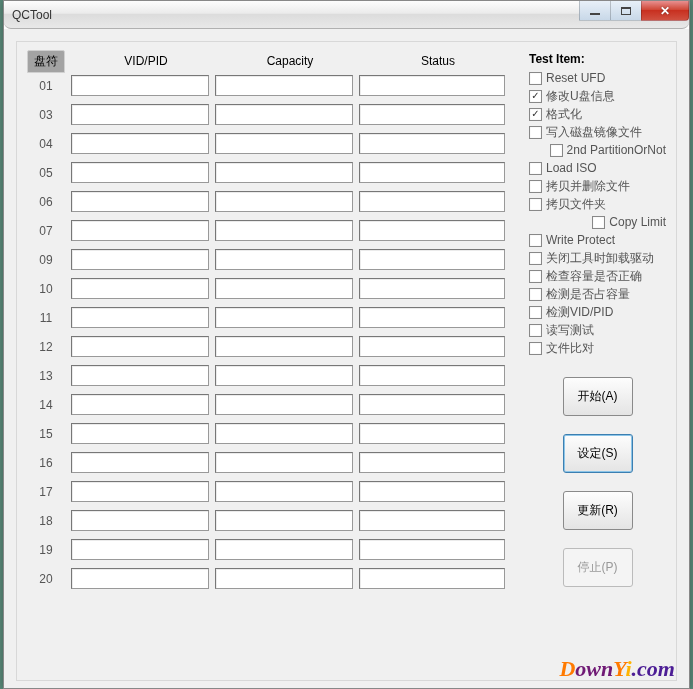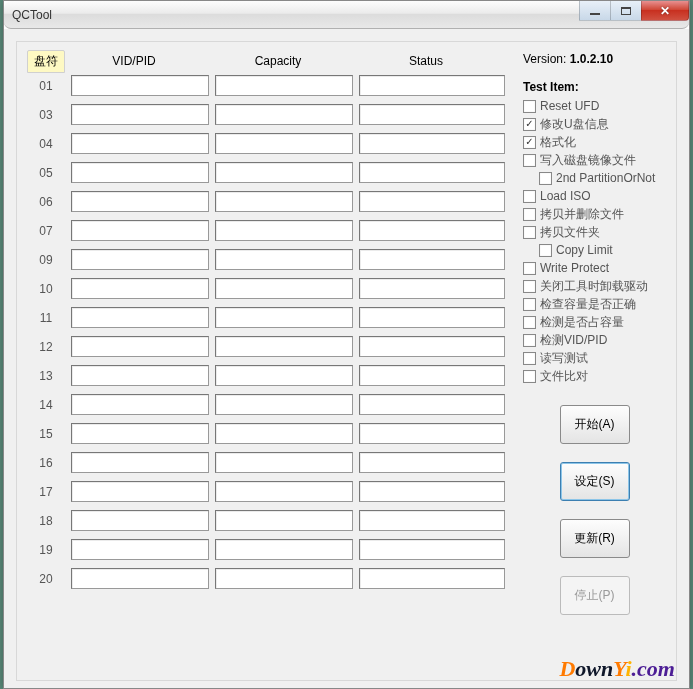--- a/index.html
+++ b/index.html
@@ -12,45 +12,45 @@
 .win-min { background: linear-gradient(to bottom, #e8f0f8, #c8d8e8); }
 .win-max { background: linear-gradient(to bottom, #e8f0f8, #c8d8e8); }
 .win-close { width: 48px; background: linear-gradient(to bottom, #e89090, #d04838 45%, #c83020 50%, #d05040); border-bottom-right-radius: 4px; }
 .win-min-glyph { width: 10px; height: 2px; background: #444; margin-top: 6px; }
 .win-max-glyph { width: 10px; height: 8px; border: 1px solid #444; border-top-width: 2px; }
 .win-close-glyph { color: #fff; font-weight: bold; font-size: 12px; text-shadow: 0 0 2px rgba(0,0,0,0.5); }
 .client { padding: 12px; background: #f0f0f0; height: calc(100% - 28px); position: relative; }
 .content-frame { border: 1px solid #d8d8d8; background: #f0f0f0; padding: 8px 10px 10px 10px; height: 640px; display: flex; position: relative; }
 .table-area { flex: 0 0 auto; }
 .hdr-row { display: flex; align-items: center; height: 22px; margin-bottom: 3px; }
-.hdr-drive { width: 38px; text-align: center; background: #fef9c3; border: 1px solid #d0d0d0; border-radius: 2px 2px 0 0; padding: 2px 0; margin-right: 0; font-size: 12px; }
+.hdr-drive { width: 38px; text-align: center; background: #a3a3a3; border: 1px solid #d0d0d0; border-radius: 2px 2px 0 0; padding: 2px 0; margin-right: 12px; font-size: 12px; }
 .hdr-cell { text-align: center; font-size: 12px; }
 .hdr-vidpid { width: 138px; margin-right: 6px; }
 .hdr-cap { width: 138px; margin-right: 6px; }
 .hdr-status { width: 146px; }
 .data-row { display: flex; align-items: center; margin-bottom: 8px; }
 .row-num { width: 38px; text-align: center; color: #555; font-size: 12px; margin-right: 6px; }
 .cell { height: 21px; background: #fff; border: 1px solid #999; border-top-color: #777; border-left-color: #777; box-shadow: inset 1px 1px 0 rgba(0,0,0,0.08); }
 .cell-vidpid { width: 138px; margin-right: 6px; }
 .cell-cap { width: 138px; margin-right: 6px; }
 .cell-status { width: 146px; }
 .right-panel { margin-left: 18px; flex: 1; padding-top: 2px; }
 .version { font-size: 12px; margin-bottom: 14px; }
 .version b { font-weight: bold; }
 .test-hdr { font-weight: bold; font-size: 12px; margin-bottom: 3px; }
 .chk-line { display: flex; align-items: center; height: 18px; font-size: 12px; color: #555; }
-.chk-line.indent { padding-left: 16px; }
+.chk-line.indent { padding-left: 16px; justify-content: flex-end; }
 .chk { width: 13px; height: 13px; border: 1px solid #888; background: #fff; margin-right: 4px; display: flex; align-items: center; justify-content: center; font-size: 10px; line-height: 1; color: #333; box-shadow: inset 0 0 1px rgba(0,0,0,0.2); }
 .btns { margin-top: 20px; display: flex; flex-direction: column; align-items: center; gap: 18px; }
 .btn { width: 70px; height: 39px; background: linear-gradient(to bottom, #fdfdfd, #e4e4e4); border: 1px solid #8a8a8a; border-radius: 3px; font-size: 12px; display: flex; align-items: center; justify-content: center; cursor: default; }
 .btn.focused { border: 1px solid #3c7fb1; box-shadow: 0 0 0 1px #8cc5e8 inset; }
 .btn.disabled { color: #999; border-color: #bbb; background: #f4f4f4; }
 .watermark { position: absolute; right: 14px; bottom: 6px; font-size: 22px; font-style: italic; font-weight: bold; font-family: Georgia, "Times New Roman", serif; }
 .wm-d { color: #ff7a00; }
-.wm-own { color: #0f172a; }
+.wm-own { color: #701a75; }
 .wm-y { color: #ff7a00; }
 .wm-i { color: #ffb400; }
 .wm-com { color: #4c1d95; }
 </style>
 </head>
 <body>
 
 <div class="window">
   <div class="titlebar">
     <span class="titlebar-text">QCTool</span>
@@ -183,24 +183,20 @@
             <div class="data-row">
               <div class="row-num">20</div>
               <div class="cell cell-vidpid"></div>
               <div class="cell cell-cap"></div>
               <div class="cell cell-status"></div>
             </div>
           </div>
       </div>
 
       <div class="right-panel">
-        <div class="version">
-          <span>Version:</span>
-          <b>1.0.2.10</b>
-        </div>
         <div class="test-hdr">Test Item:</div>
         <div id="checks-container">
             <div class="chk-line">
               <div class="chk"></div>
               <span>Reset UFD</span>
             </div>
             <div class="chk-line">
               <div class="chk">✓</div>
               <span>修改U盘信息</span>
             </div>

